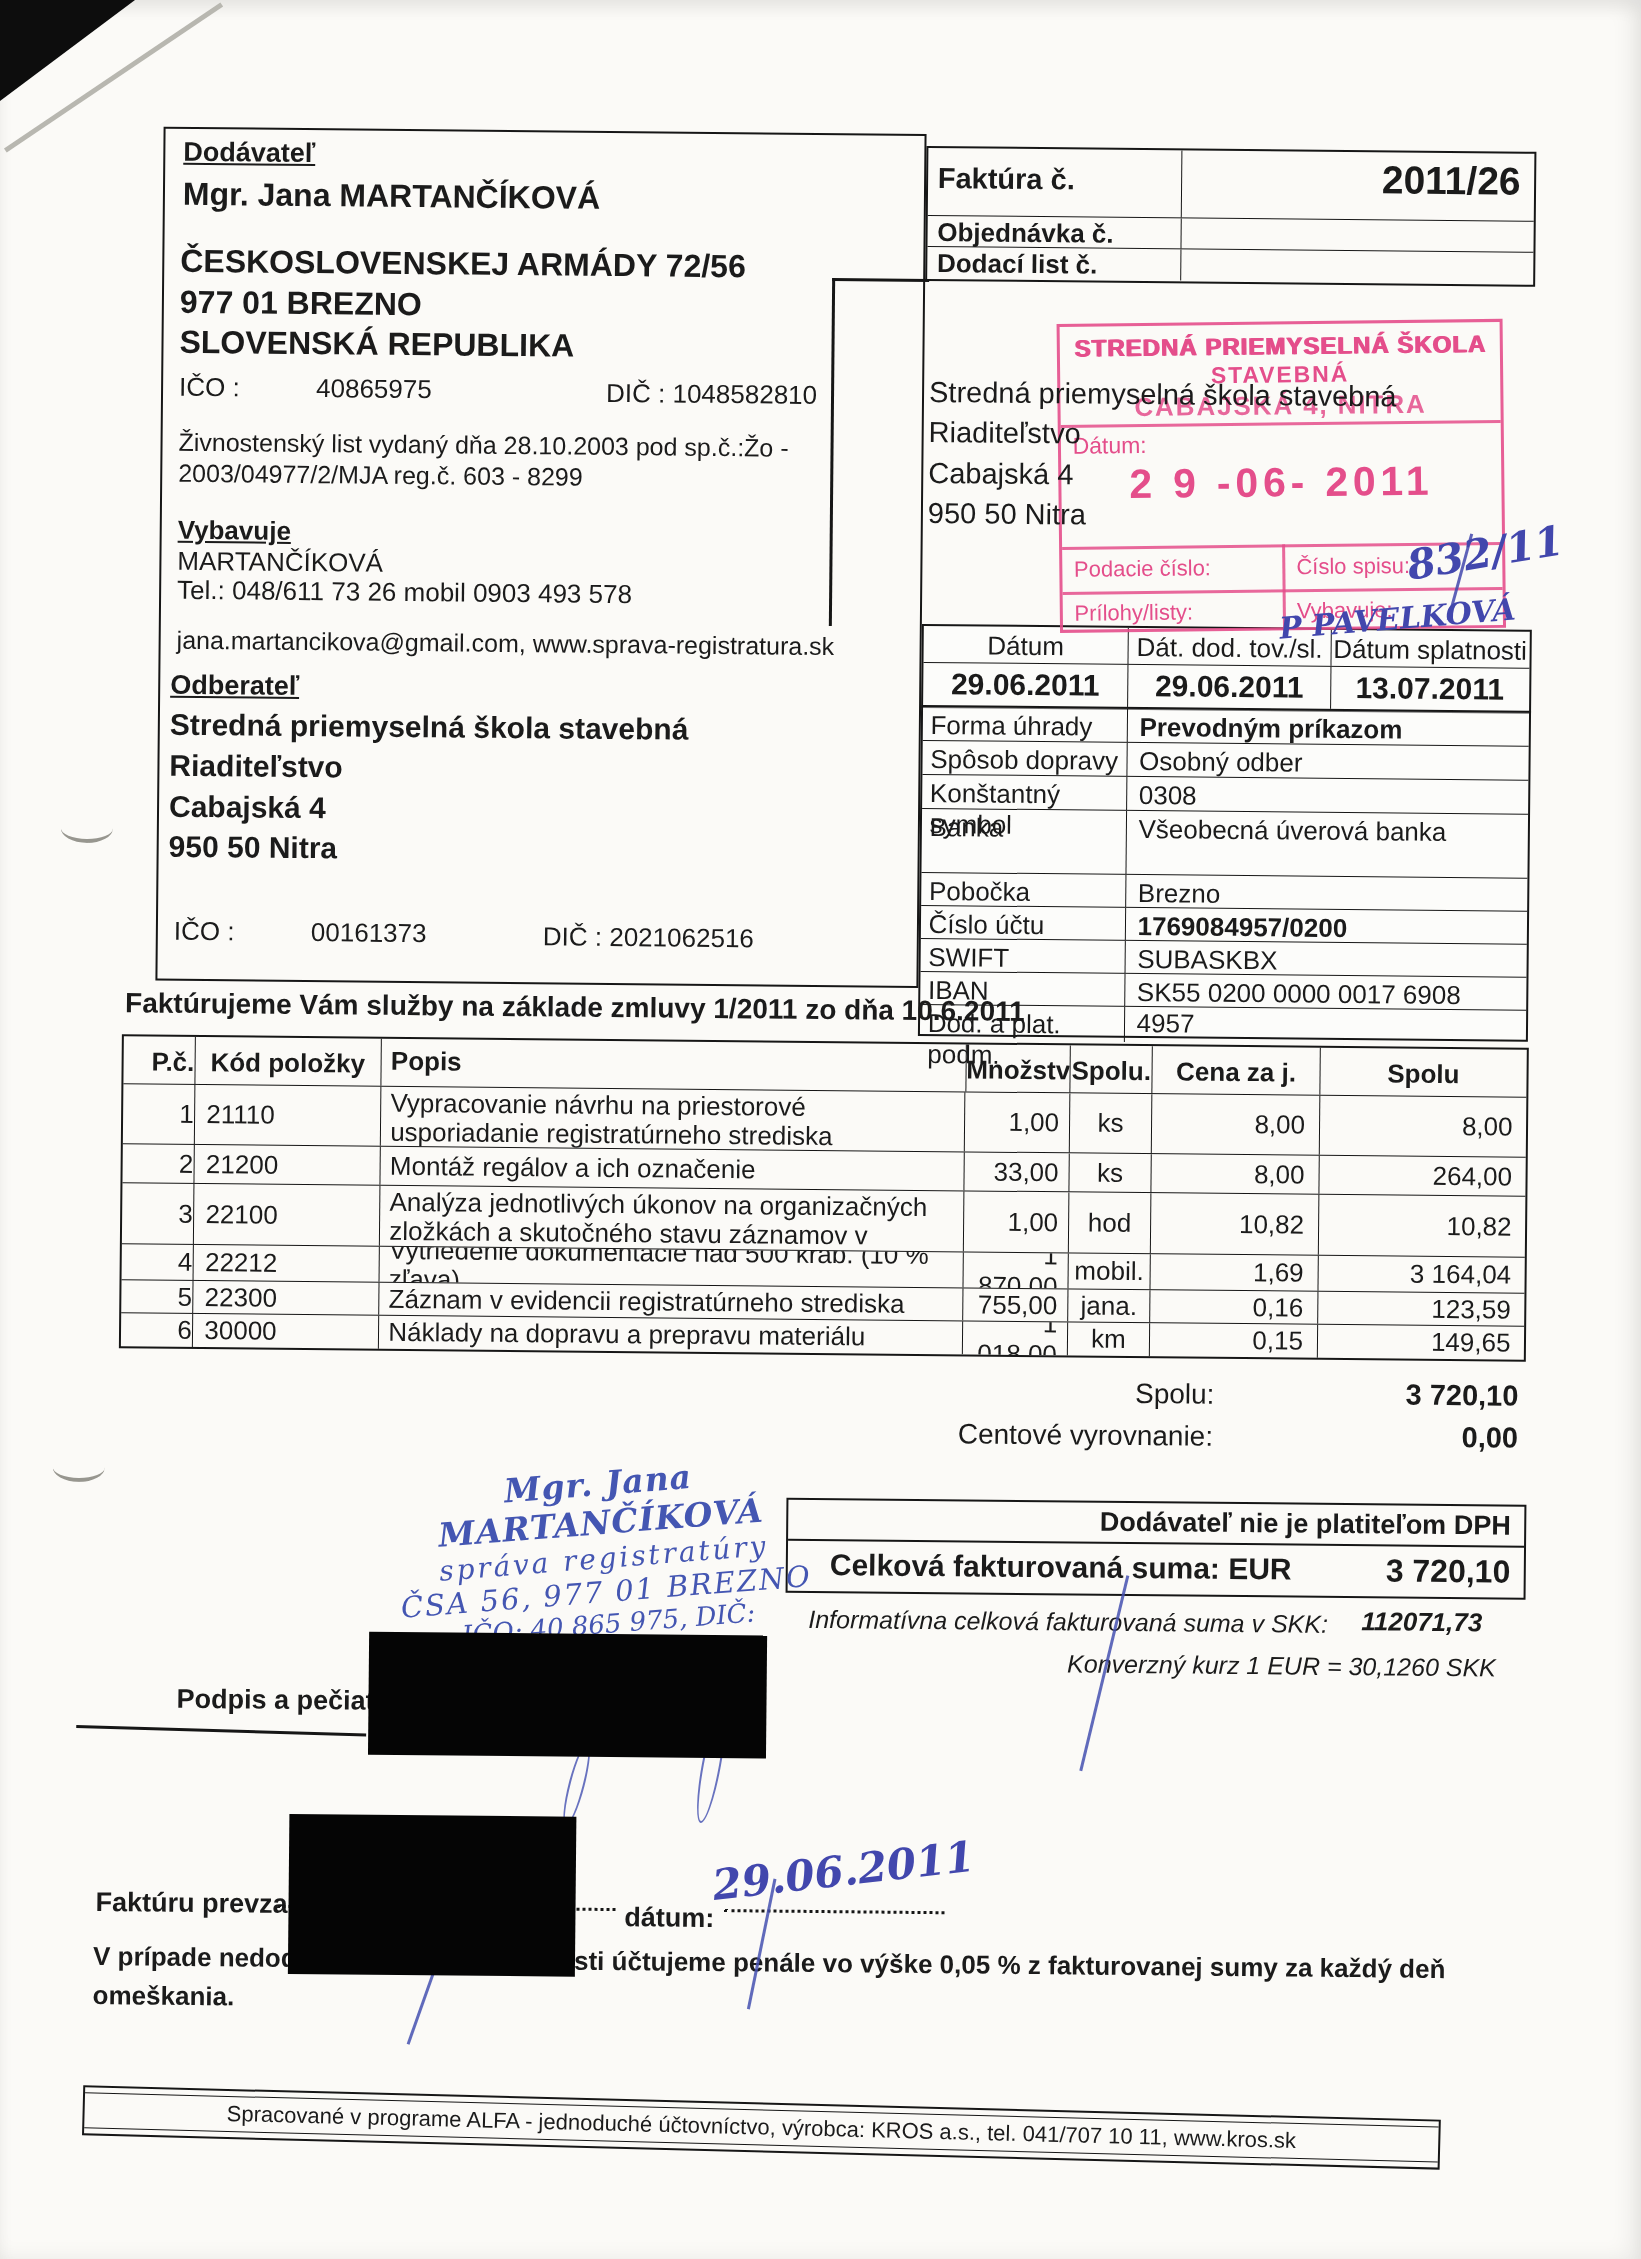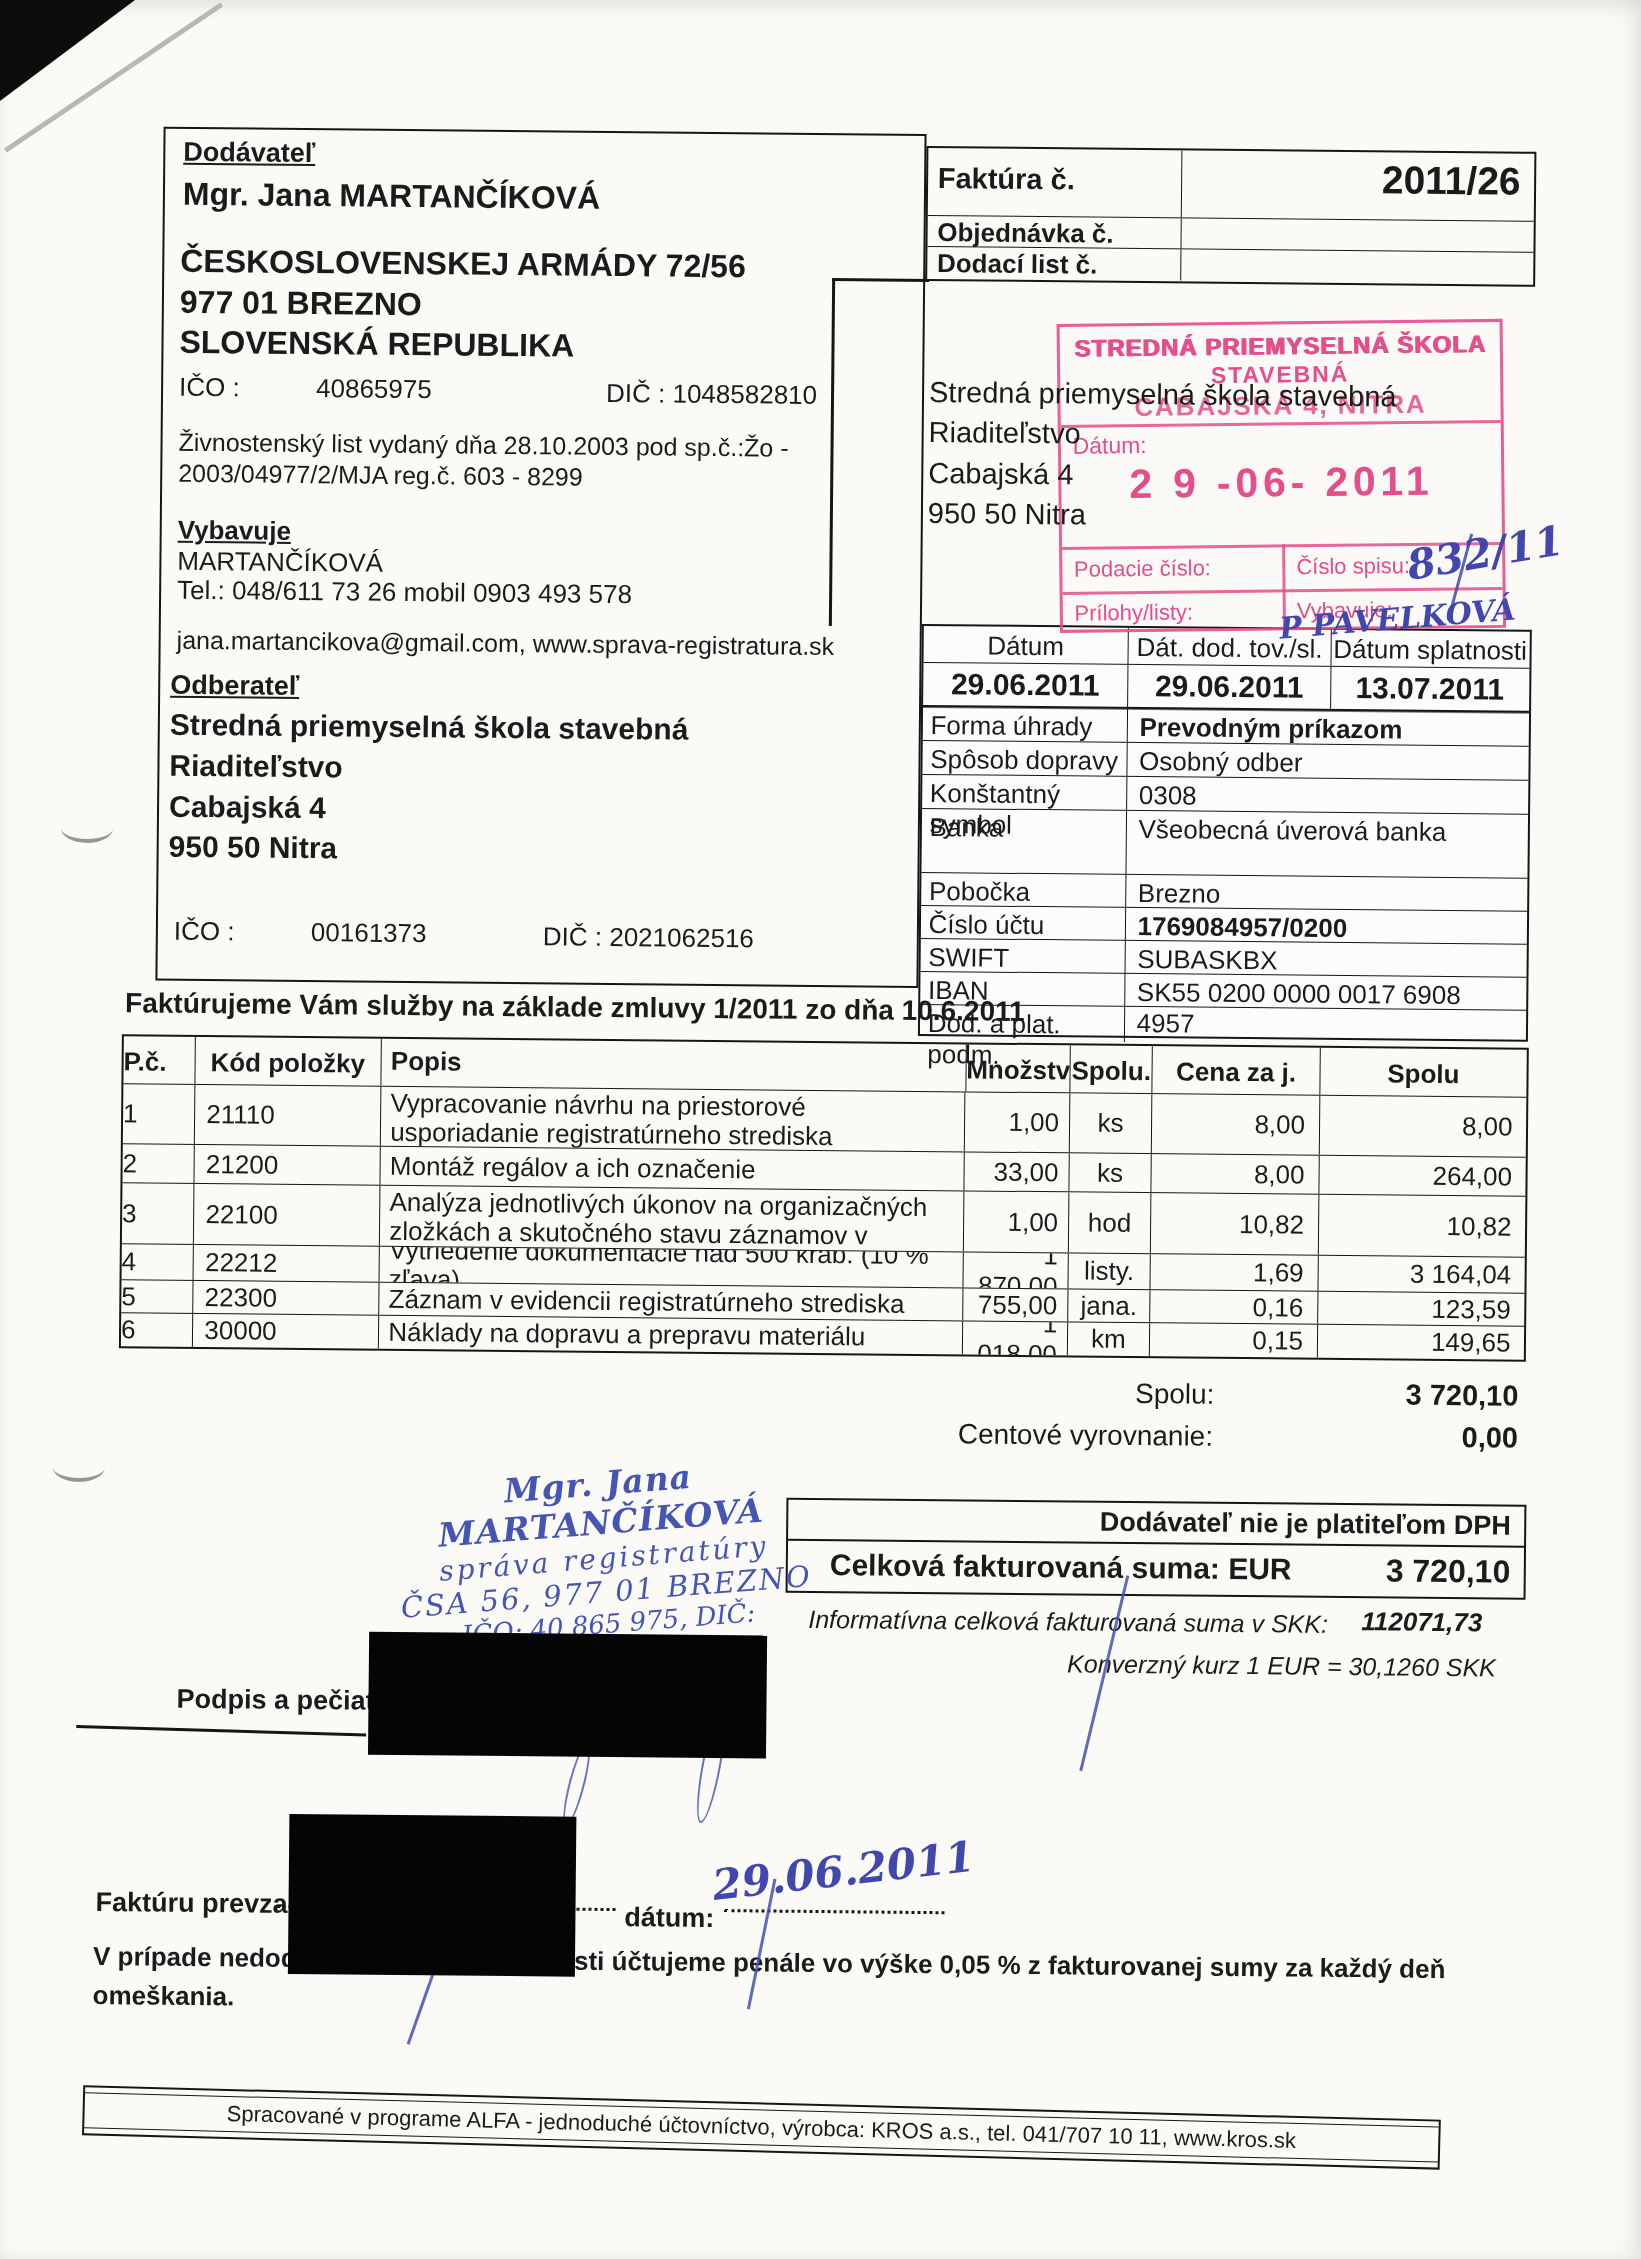--- a/index.html
+++ b/index.html
@@ -47,21 +47,21 @@
   .prow{display:flex;box-sizing:border-box;border-bottom:1.9px solid #161616;}
   .prow:last-child{border-bottom:0;}
   .pl{width:205px;box-sizing:border-box;border-right:1.9px solid #161616;padding:2.9px 7.7px;font-size:26px;}
   .pv{flex:1;box-sizing:border-box;padding:2.9px 11.6px;font-size:26px;}
   
   .items{left:121px;top:1041px;width:1407px;border:2.9px solid #161616;box-sizing:border-box;}
   .irow{display:flex;box-sizing:border-box;border-bottom:1.9px solid #161616;}
   .irow:last-child{border-bottom:0;}
   .ic{box-sizing:border-box;border-right:1.9px solid #161616;font-size:26px;overflow:hidden;}
   .ic:last-child{border-right:0;}
-  .c-no{width:73px;text-align:left;}
+  .c-no{width:73px;text-align:right;}
   .c-code{width:189px;padding-left:11.6px;}
   .c-desc{width:595px;padding:1.9px 9.7px;line-height:29px;}
   .c-qty{width:106px;text-align:right;padding-right:9.7px;}
   .c-unit{width:84px;text-align:center;}
   .c-price{width:170px;text-align:right;padding-right:13.5px;}
   .c-total{width:210px;text-align:right;padding-right:13.5px;}
   .ihead .ic{font-weight:bold;border-bottom:0;padding-top:9.7px;}
   .vcen{display:flex;flex-direction:column;justify-content:center;}
   
   .vatbox{left:790px;top:1498px;width:740px;border:2.9px solid #161616;box-sizing:border-box;}
@@ -242,21 +242,21 @@
         <div class="ic c-qty vcen">1,00</div>
         <div class="ic c-unit vcen">hod</div>
         <div class="ic c-price vcen">10,82</div>
         <div class="ic c-total vcen">10,82</div>
       </div>
       <div class="irow" style="height:36px;">
         <div class="ic c-no vcen">4</div>
         <div class="ic c-code vcen">22212</div>
         <div class="ic c-desc vcen">Vytriedenie dokumentácie nad 500 krab. (10 % zľava)</div>
         <div class="ic c-qty vcen">1 870,00</div>
-        <div class="ic c-unit vcen">listy.</div>
+        <div class="ic c-unit vcen">mobil.</div>
         <div class="ic c-price vcen">1,69</div>
         <div class="ic c-total vcen">3 164,04</div>
       </div>
       <div class="irow" style="height:33px;">
         <div class="ic c-no vcen">5</div>
         <div class="ic c-code vcen">22300</div>
         <div class="ic c-desc vcen">Záznam v evidencii registratúrneho strediska</div>
         <div class="ic c-qty vcen">755,00</div>
         <div class="ic c-unit vcen">jana.</div>
         <div class="ic c-price vcen">0,16</div>

